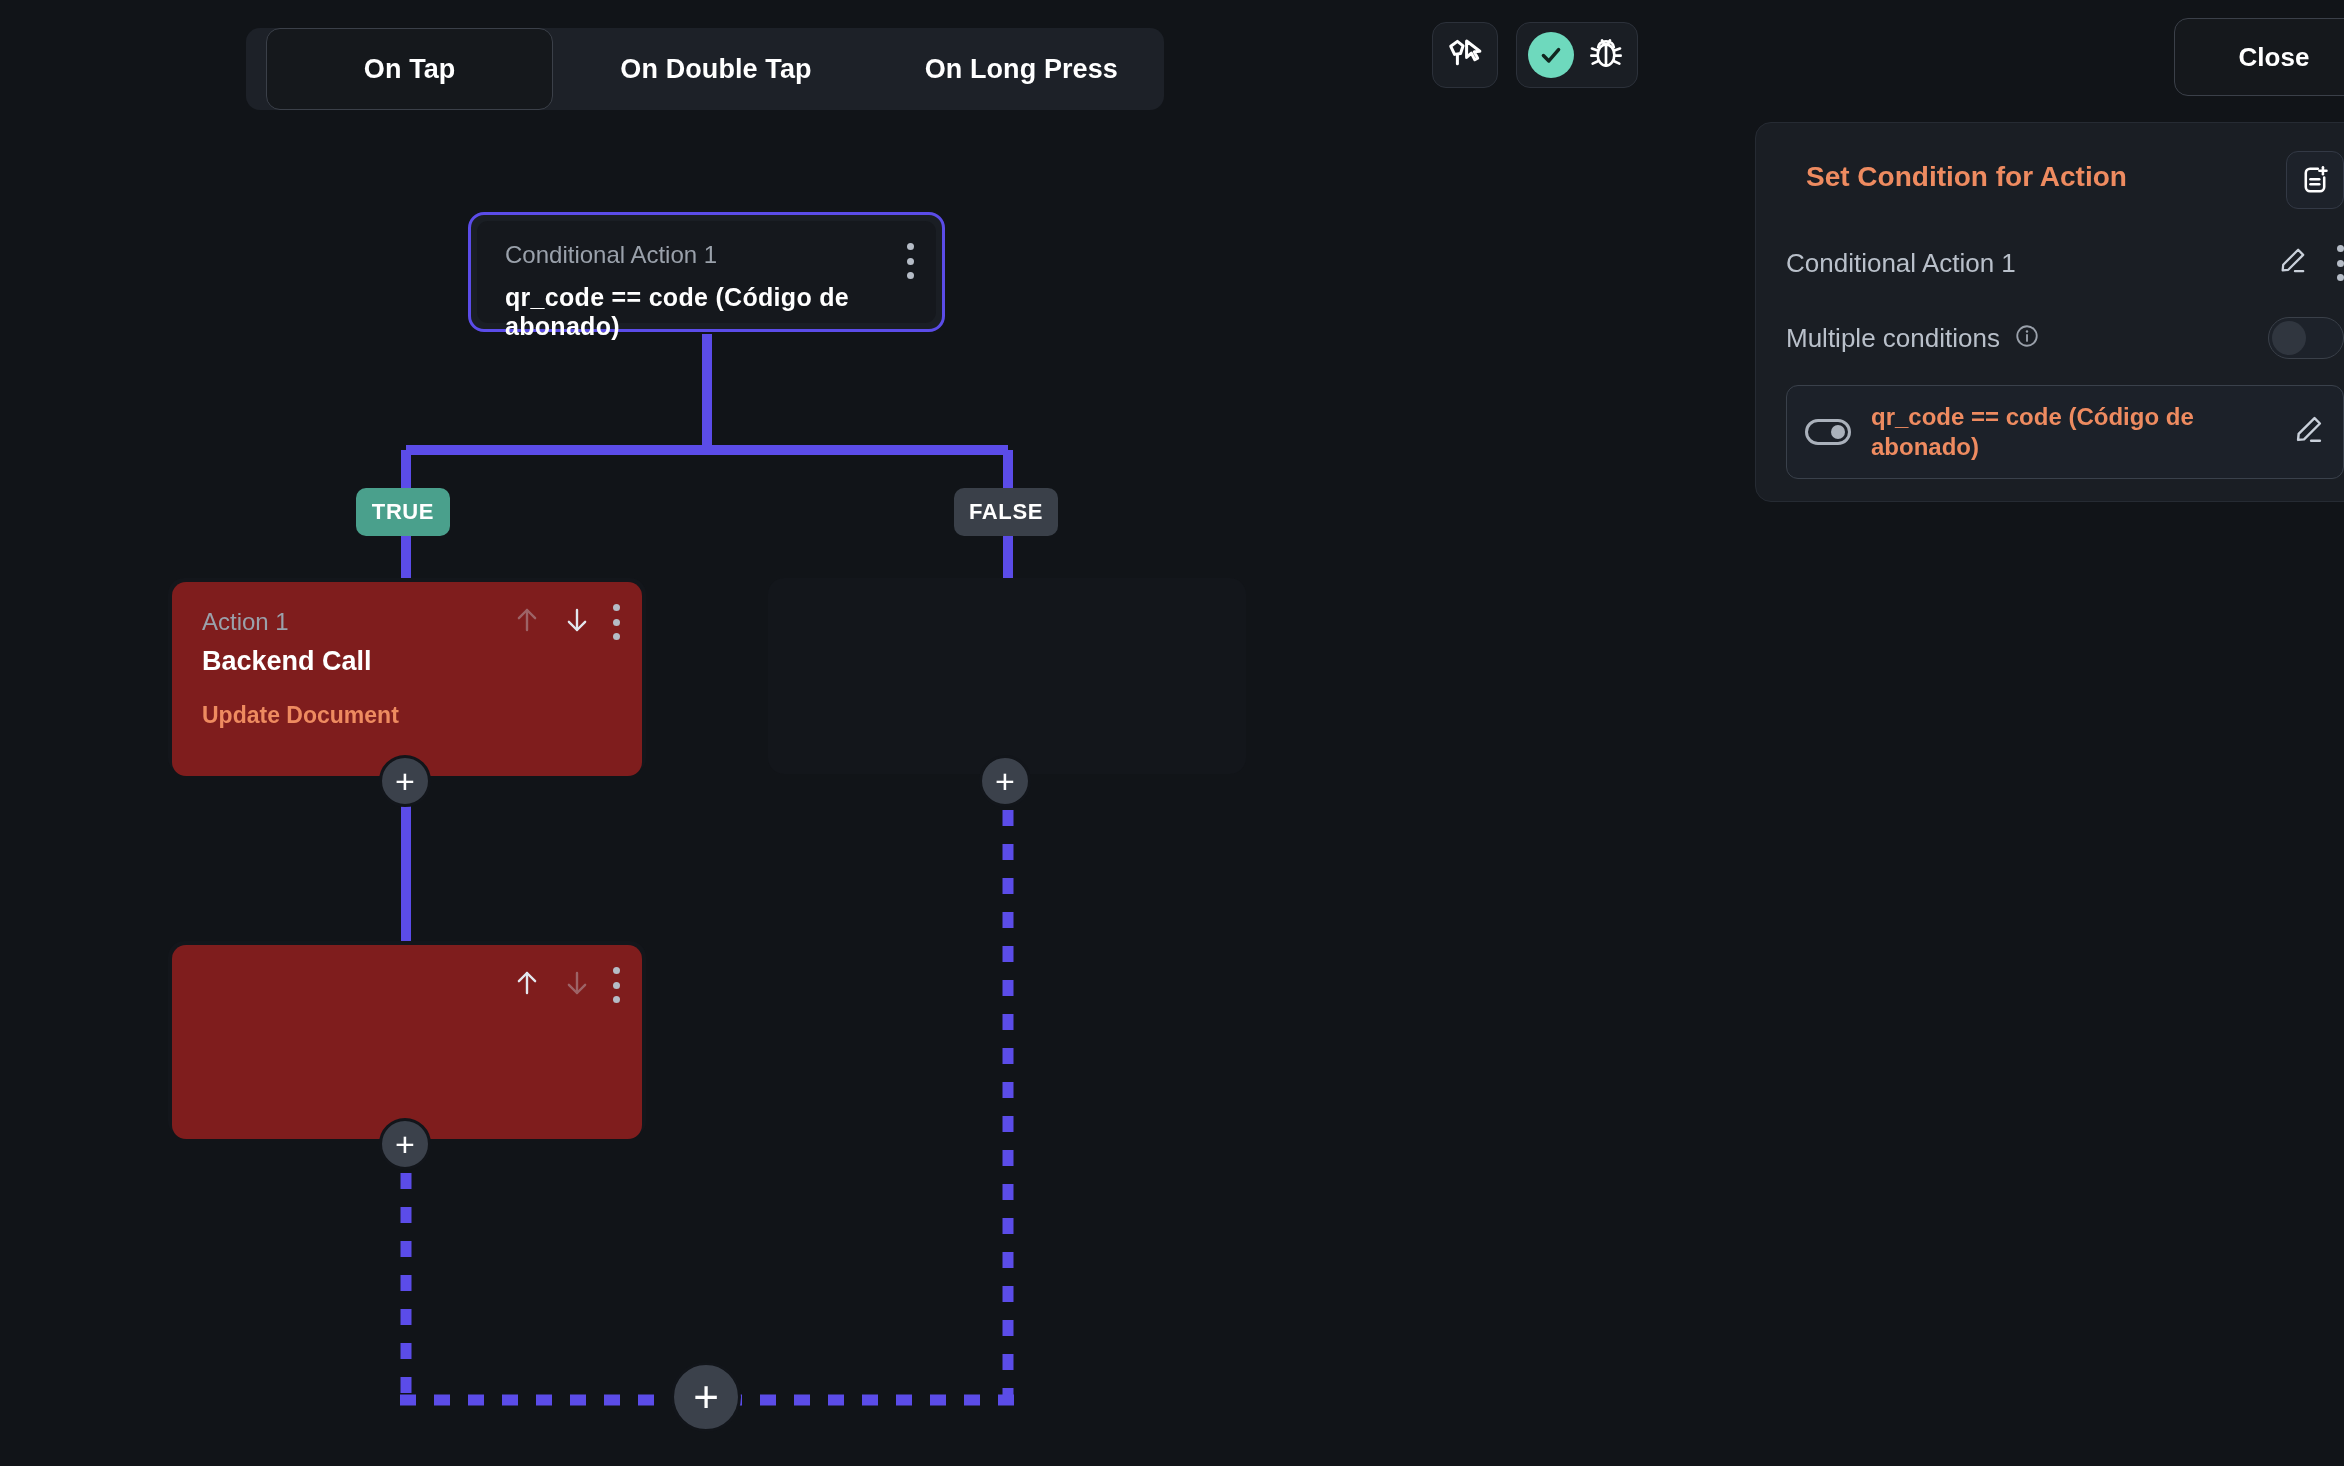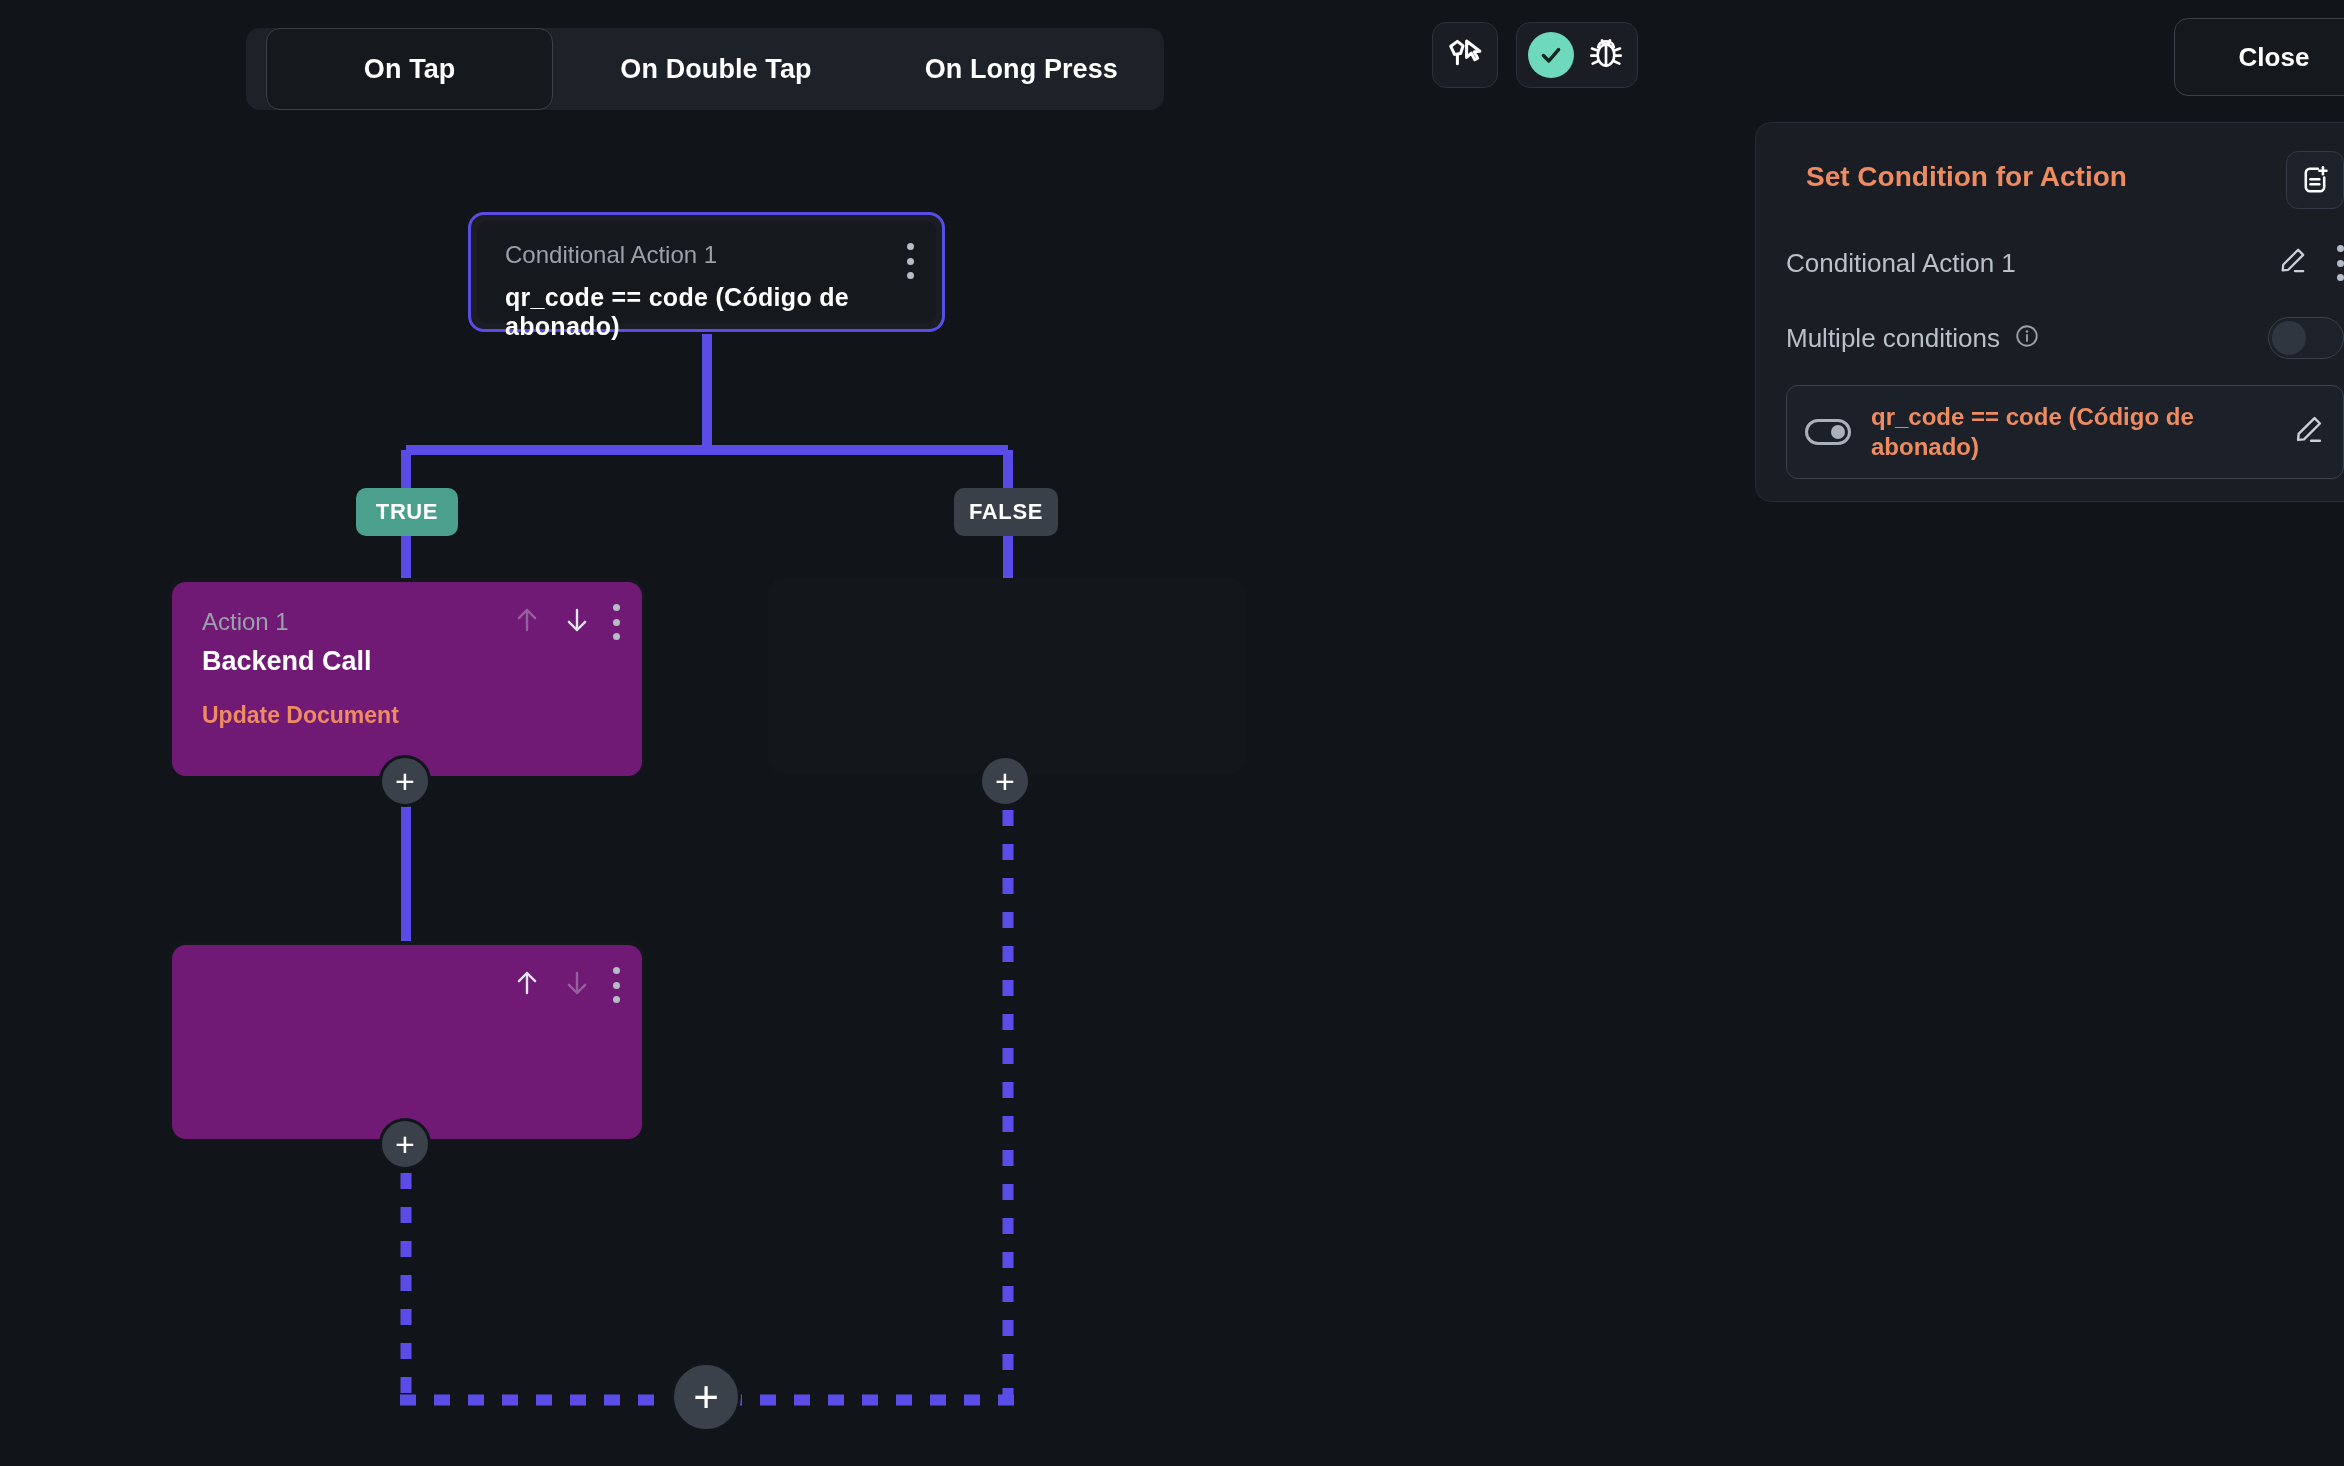--- a/index.html
+++ b/index.html
@@ -50,21 +50,21 @@
     display: flex; align-items: center; justify-content: center;
     color: #fff; font-size: 26px; font-weight: bold; cursor: pointer;
   }
 
   
   .canvas { position: absolute; left: 0; top: 0; width: 1760px; height: 1466px; }
   .wires { position: absolute; left: 0; top: 0; }
 
   .node {
     position: absolute; border-radius: 14px;
-    background: #701a75;
+    background: #7f1d1d;
   }
   .node-inner { padding: 26px 30px 0 30px; }
   .node.cond {
     left: 468px; top: 212px; width: 477px; height: 120px;
     border: 3px solid #5b4ce8; border-radius: 16px; background: #1a1e24;
     padding: 0;
   }
   .cond-inner {
     position:absolute; left:6px; top:6px; right:6px; bottom:6px;
     background:#15181d; border-radius:11px; padding: 20px 28px;
@@ -89,21 +89,21 @@
   }
   .node-shadowpad.p1 { left: 168px; top: 578px; width: 478px; height: 196px; }
   .node-shadowpad.p2 { left: 168px; top: 941px; width: 478px; height: 196px; }
   .node-shadowpad.p3 { left: 768px; top: 578px; width: 478px; height: 196px; }
 
   .badge {
     position: absolute; height: 48px; border-radius: 10px;
     display:flex; align-items:center; justify-content:center;
     font-size: 22px; font-weight: bold; color: #ffffff; letter-spacing: .6px;
   }
-  .badge.t { left: 356px; top: 488px; width: 102px; background: #4aa08c; }
+  .badge.t { left: 356px; top: 488px; width: 94px; background: #4aa08c; }
   .badge.f { left: 954px; top: 488px; width: 104px; background: #3a4049; }
 
   .plus {
     position: absolute; width: 52px; height: 52px; border-radius: 50%;
     background: #3b414b; border: 3px solid #12151a;
     display:flex; align-items:center; justify-content:center; cursor:pointer;
     color:#fff; font-size: 34px; line-height: 1; font-weight: 300;
   }
   .plus.big { width: 70px; height: 70px; font-size: 44px; }
   .plus.p1 { left: 379px; top: 755px; }

